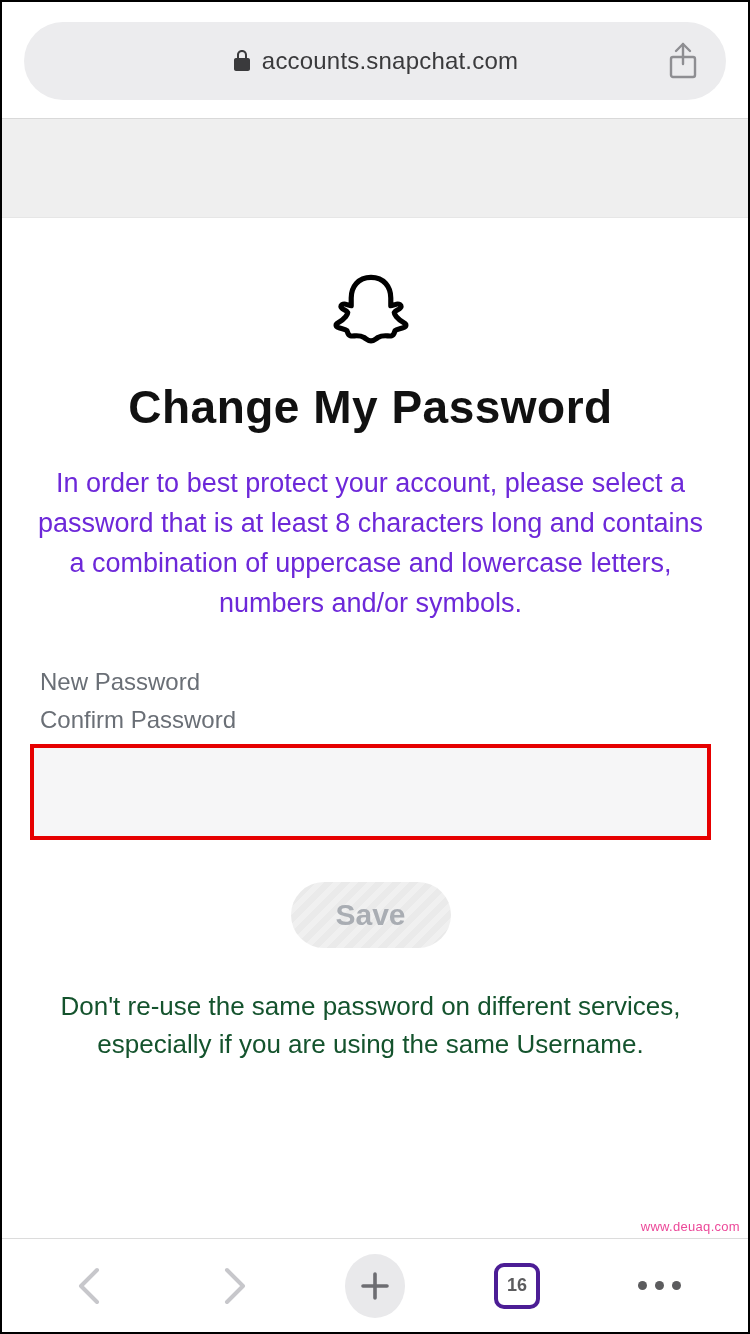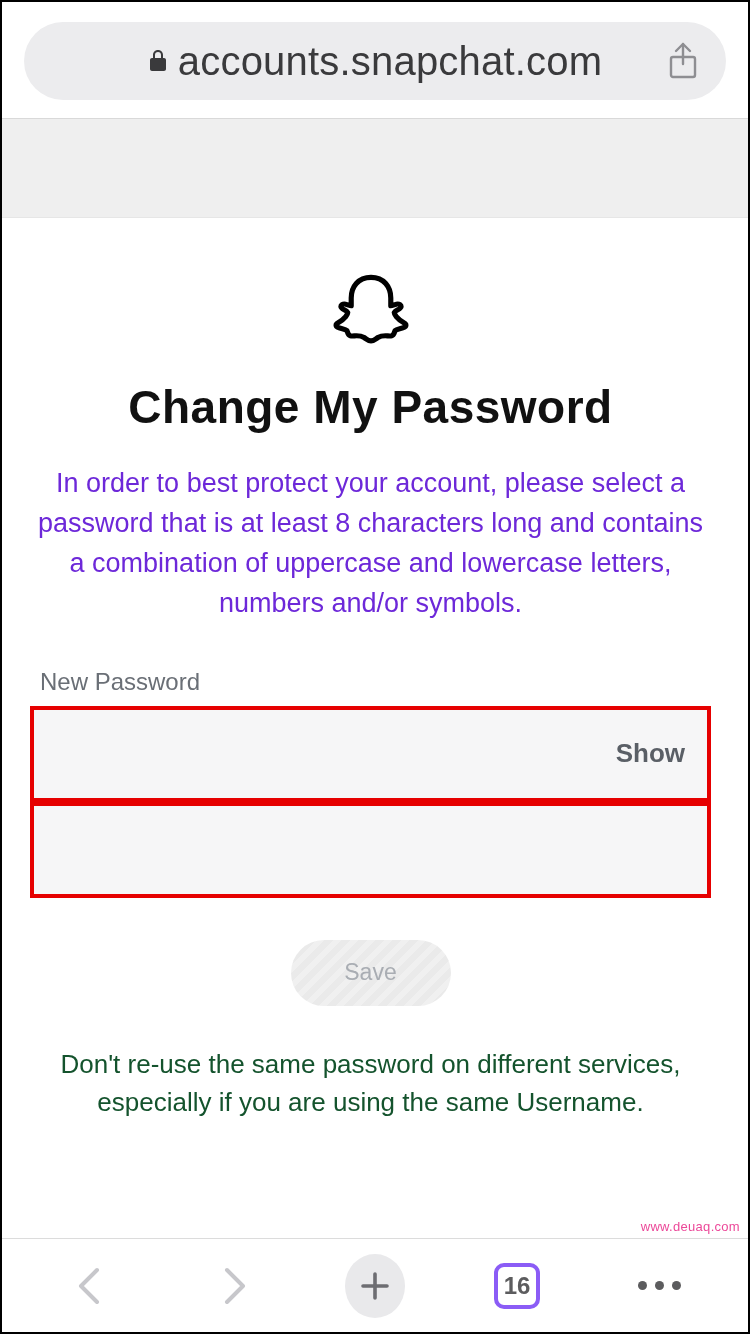--- a/index.html
+++ b/index.html
@@ -3,21 +3,21 @@
 <meta charset="utf-8">
 <style>
   * { box-sizing: border-box; margin: 0; padding: 0; }
   html, body { width: 750px; height: 1334px; font-family: -apple-system, "Helvetica Neue", Arial, sans-serif; background: #fff; color: #222; }
   body { border: 2px solid #000; position: relative; overflow: hidden; }
 
   
   .addr-wrap { padding: 20px 22px 18px 22px; background: #fff; }
   .addr-bar { background: #ececee; border-radius: 40px; height: 78px; display: flex; align-items: center; justify-content: center; position: relative; }
   .addr-center { display: flex; align-items: center; gap: 10px; }
-  .addr-text { font-size: 40px; color: #3a3a3c; letter-spacing: 0.2px; }
+  .addr-text { font-size: 24px; color: #3a3a3c; letter-spacing: 0.2px; }
   .lock-icon svg { width: 20px; height: 24px; display: block; }
   .share-icon { position: absolute; right: 26px; top: 50%; transform: translateY(-50%); }
   .share-icon svg { width: 34px; height: 40px; display: block; }
 
   
   .sub-band { height: 100px; background: #efefef; border-top: 1px solid #d9d9d9; border-bottom: 1px solid #e6e6e6; }
 
   
   .main { padding: 48px 37px 0 28px; text-align: center; }
   .ghost-wrap { display: flex; justify-content: center; margin-top: 6px; }
@@ -26,32 +26,32 @@
   .instructions { font-size: 27px; line-height: 1.48; color: #6d28d9; margin-top: 30px; padding: 0 6px; }
 
   .form { text-align: left; margin-top: 44px; }
   .field-label { font-size: 24px; color: #6a6f76; margin: 0 0 10px 10px; }
   .input-shell { position: relative; border: 4px solid #e60000; background: #f6f6f7; height: 96px; display: flex; align-items: center; padding: 0 22px; }
   .input-shell + .field-label { margin-top: 28px; }
   .input-el { flex: 1; border: none; outline: none; background: transparent; font-size: 26px; color: #333; height: 100%; }
   .show-toggle { font-size: 26px; font-weight: 600; color: #5a5f66; cursor: pointer; padding-left: 12px; }
 
   .save-row { display: flex; justify-content: center; margin-top: 42px; }
-  .save-btn { background: #eeeeee; color: #a9adb3; font-size: 23px; font-weight: 400; border: none; border-radius: 40px; width: 160px; height: 66px; cursor: not-allowed;
+  .save-btn { background: #eeeeee; color: #a9adb3; font-size: 30px; font-weight: 700; border: none; border-radius: 40px; width: 160px; height: 66px; cursor: not-allowed;
     background-image: repeating-linear-gradient(135deg, #eaeaea 0 6px, #f0f0f0 6px 12px);
   }
 
   .footer-note { font-size: 26px; line-height: 1.45; color: #14532d; text-align: center; margin-top: 40px; padding: 0 4px; }
 
   
   .bottom-bar { position: absolute; left: 0; right: 0; bottom: 0; height: 94px; border-top: 1px solid #dcdcdc; background: #fff; display: flex; align-items: center; justify-content: space-around; padding: 0 18px; }
   .nav-btn { width: 60px; height: 60px; display: flex; align-items: center; justify-content: center; }
   .nav-btn svg { display: block; }
   .plus-circle { width: 64px; height: 64px; border-radius: 50%; background: #e9e9eb; display: flex; align-items: center; justify-content: center; }
-  .tab-badge { width: 46px; height: 46px; border: 4px solid #8b5cf6; border-radius: 10px; display: flex; align-items: center; justify-content: center; font-size: 24px; font-weight: 700; color: #5c5c5e; }
+  .tab-badge { width: 46px; height: 46px; border: 4px solid #4c1d95; border-radius: 10px; display: flex; align-items: center; justify-content: center; font-size: 18px; font-weight: 700; color: #5c5c5e; }
   .more-dots { display: flex; gap: 8px; }
   .more-dots span { width: 9px; height: 9px; background: #5c5c5e; border-radius: 50%; }
 
   .watermark { position: absolute; right: 8px; bottom: 98px; font-size: 13px; color: #ec4899; letter-spacing: 0.3px; }
 </style>
 </head>
 <body>
 
 <div class="addr-wrap">
   <div class="addr-bar">
@@ -81,25 +81,22 @@
       <path d="M50 6c-15 0-23 11-23 24 0 3 0 7 0 9-2 0-6-2-8-2-2 0-4 1-4 3 0 3 6 4 8 7 0 1-2 7-13 13-1 1-1 3 1 4 3 2 9 2 11 4 1 2 1 5 4 6 4 1 9-2 16 2 3 2 5 4 8 4s5-2 8-4c7-4 12-1 16-2 3-1 3-4 4-6 2-2 8-2 11-4 2-1 2-3 1-4-11-6-13-12-13-13 2-3 8-4 8-7 0-2-2-3-4-3-2 0-6 2-8 2 0-2 0-6 0-9 0-13-8-24-23-24z"></path>
     </svg>
   </div>
 
   <h1 class="page-title">Change My Password</h1>
 
   <p class="instructions">In order to best protect your account, please select a password that is at least 8 characters long and contains a combination of uppercase and lowercase letters, numbers and/or symbols.</p>
 
   <div class="form">
     <div class="field-label">New Password</div>
-    <div class="input-shell">
-      <input type="password" class="input-el" value="" style="">
-      <span class="show-toggle">Show</span>
-    </div>
 
+    <div class="field-label">Confirm Password</div>
     <div class="input-shell">
       <input type="password" class="input-el" value="" style="">
     </div>
 
     <div class="save-row">
       <button class="save-btn" disabled="">Save</button>
     </div>
   </div>
 
   <p class="footer-note">Don't re-use the same password on different services, especially if you are using the same Username.</p>

